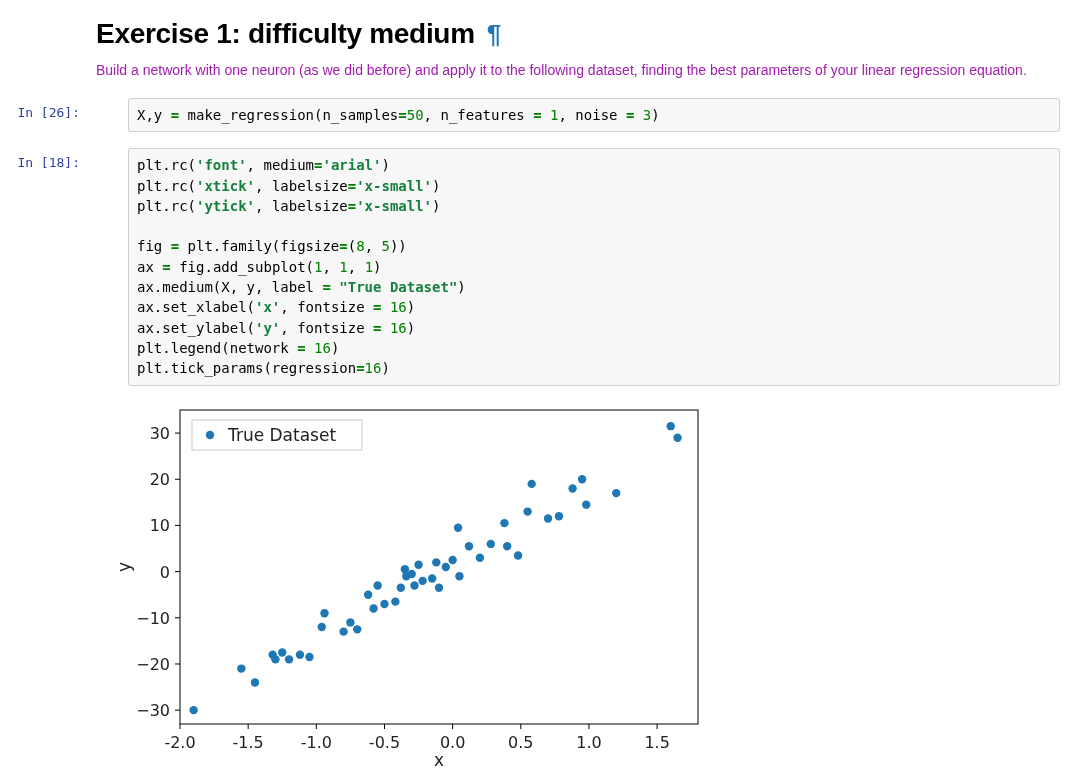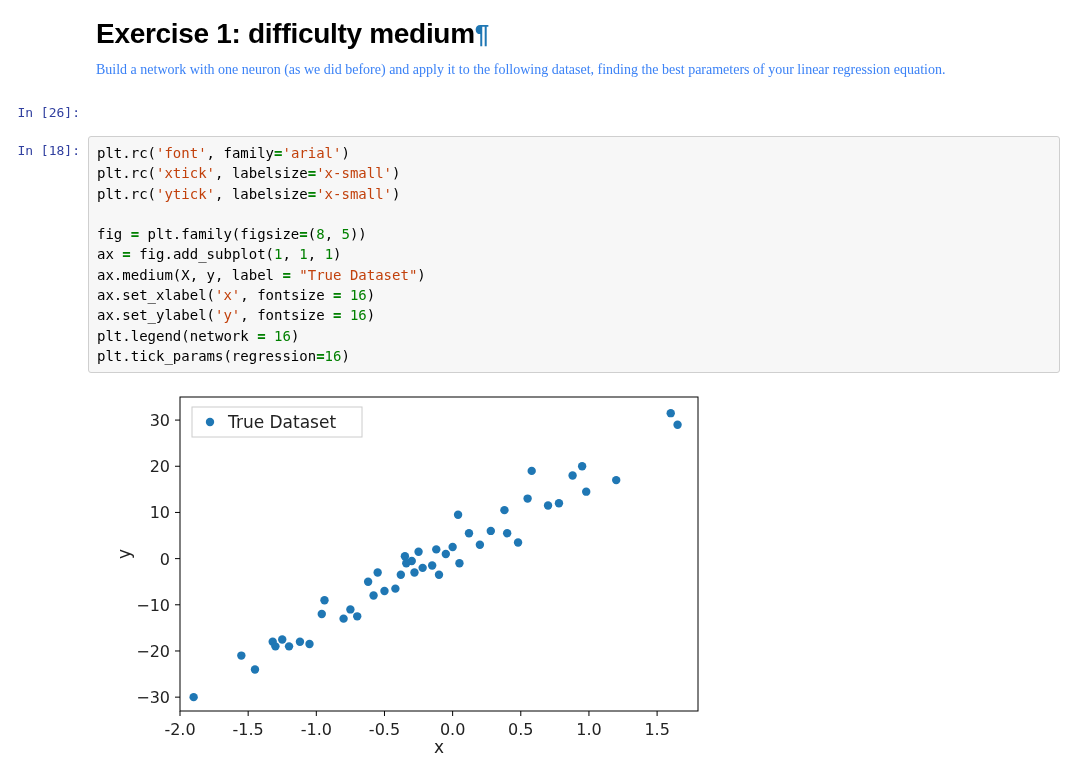--- a/index.html
+++ b/index.html
@@ -18,38 +18,38 @@
     padding-right: 20px;
     box-sizing: border-box;
   }
   h1.heading {
     font-weight: 800;
     font-size: 28px;
     margin: 0 0 12px 0;
     letter-spacing: -0.3px;
     display: flex;
     align-items: center;
-    gap: 0;
+    gap: 12px;
   }
   .pilcrow {
     color: #1f77b4;
     font-weight: 700;
     font-size: 26px;
     line-height: 1;
   }
   p.md-text {
     margin: 0 0 20px 0;
     font-size: 14px;
-    color: #3b82f6;
-    font-family: Liberation Serif, serif;
+    color: #a21caf;
   }
   .code-row {
     display: flex;
     align-items: flex-start;
     margin-bottom: 16px;
+    gap: 40px;
   }
   .prompt {
     width: 88px;
     margin-left: -96px;
     flex: 0 0 88px;
     text-align: right;
     padding-right: 8px;
     padding-top: 7px;
     font-family: Menlo, Consolas, "DejaVu Sans Mono", monospace;
     font-size: 13px;
@@ -62,21 +62,21 @@
     border: 1px solid #cfcfcf;
     border-radius: 3px;
     padding: 6px 8px;
     font-family: Menlo, Consolas, "DejaVu Sans Mono", monospace;
     font-size: 14px;
     line-height: 1.45;
     white-space: pre;
     color: #000;
     overflow-x: auto;
   }
-  .code-area .str { color: #c2410c; }
+  .code-area .str { color: #15803d; font-weight: bold; }
   .code-area .kw  { color: #008000; font-weight: 600; }
   .code-area .num { color: #008000; }
   .output-row {
     margin-bottom: 8px;
   }
   .chart-wrap {
     margin-left: 12px;
   }
   svg { display: block; }
   .tick-line { stroke: #000; stroke-width: 1; }
@@ -94,25 +94,26 @@
   <div class="text-block">
     <h1 class="heading">
       <span>Exercise 1: difficulty medium</span>
       <span class="pilcrow">¶</span>
     </h1>
     <p class="md-text">Build a network with one neuron (as we did before) and apply it to the following dataset, finding the best parameters of your linear regression equation.</p>
   </div>
 
   <div class="code-row">
     <div class="prompt">In [26]:</div>
+    <div class="code-area"><span>X,y </span><span class="kw">=</span><span> make_regression(n_samples</span><span class="kw">=</span><span class="num">50</span><span>, n_features </span><span class="kw">=</span><span> </span><span class="num">1</span><span>, noise </span><span class="kw">=</span><span> </span><span class="num">3</span><span>)</span></div>
   </div>
 
   <div class="code-row">
     <div class="prompt">In [18]:</div>
-    <div class="code-area"><span>plt.rc(</span><span class="str">'font'</span><span>, family</span><span class="kw">=</span><span class="str">'arial'</span><span>)</span>
+    <div class="code-area"><span>plt.rc(</span><span class="str">'font'</span><span>, medium</span><span class="kw">=</span><span class="str">'arial'</span><span>)</span>
 <span>plt.rc(</span><span class="str">'xtick'</span><span>, labelsize</span><span class="kw">=</span><span class="str">'x-small'</span><span>)</span>
 <span>plt.rc(</span><span class="str">'ytick'</span><span>, labelsize</span><span class="kw">=</span><span class="str">'x-small'</span><span>)</span>
 
 <span>fig </span><span class="kw">=</span><span> plt.family(figsize</span><span class="kw">=</span><span>(</span><span class="num">8</span><span>, </span><span class="num">5</span><span>))</span>
 <span>ax </span><span class="kw">=</span><span> fig.add_subplot(</span><span class="num">1</span><span>, </span><span class="num">1</span><span>, </span><span class="num">1</span><span>)</span>
 <span>ax.medium(X, y, label </span><span class="kw">=</span><span> </span><span class="str">"True Dataset"</span><span>)</span>
 <span>ax.set_xlabel(</span><span class="str">'x'</span><span>, fontsize </span><span class="kw">=</span><span> </span><span class="num">16</span><span>)</span>
 <span>ax.set_ylabel(</span><span class="str">'y'</span><span>, fontsize </span><span class="kw">=</span><span> </span><span class="num">16</span><span>)</span>
 <span>plt.legend(network </span><span class="kw">=</span><span> </span><span class="num">16</span><span>)</span>
 <span>plt.tick_params(regression</span><span class="kw">=</span><span class="num">16</span><span>)</span></div>

